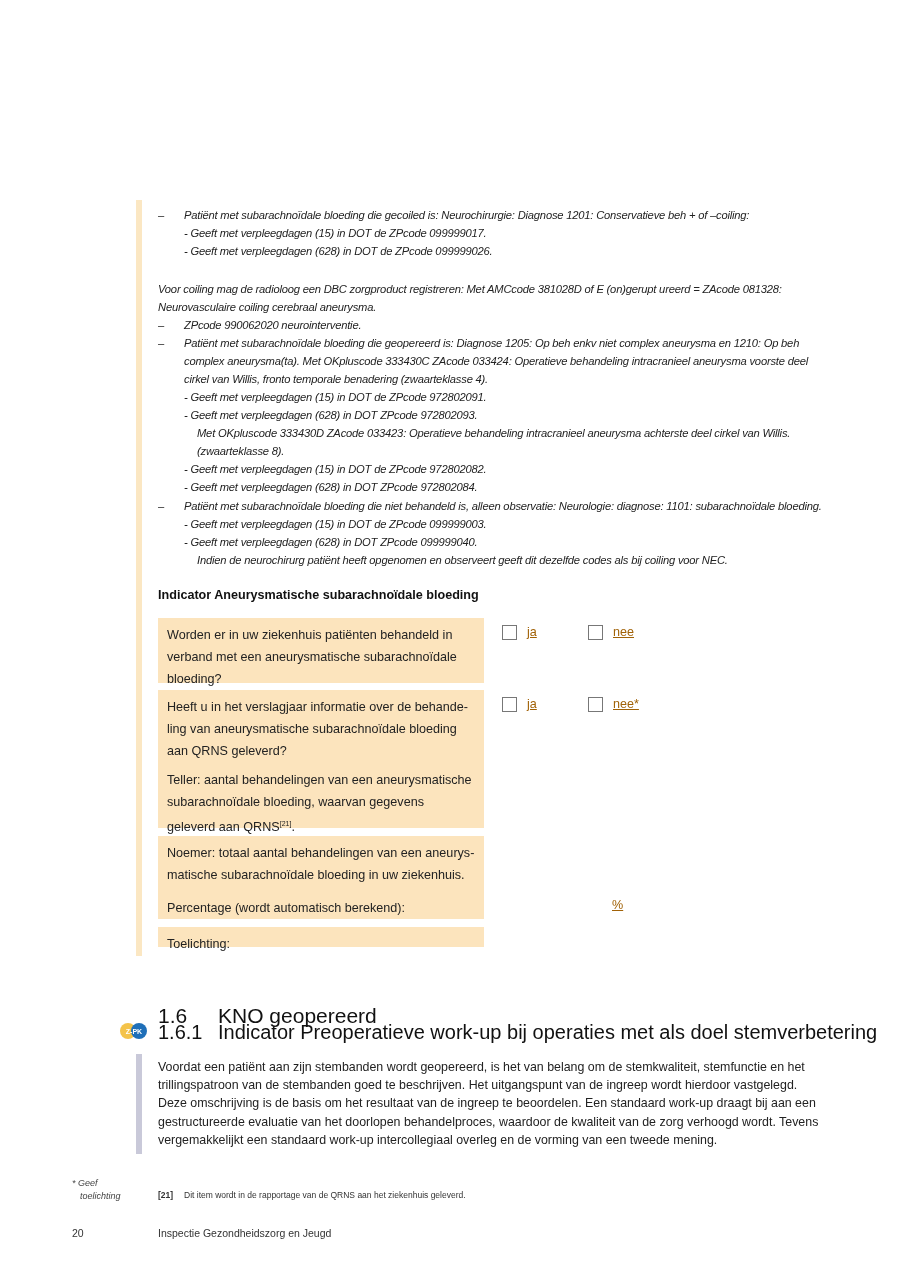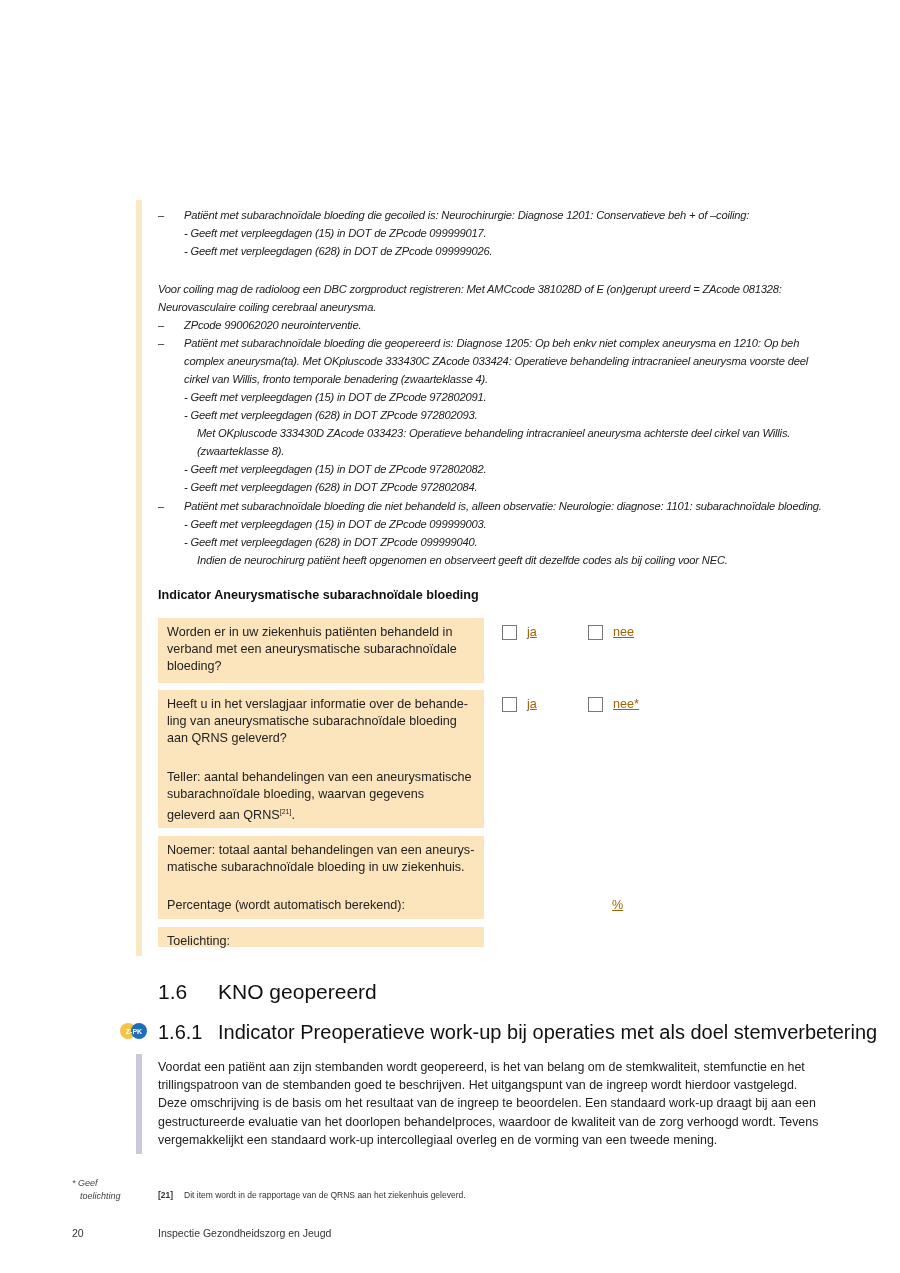--- a/index.html
+++ b/index.html
@@ -3,25 +3,25 @@
 <meta charset="utf-8">
 <style>
   html, body { margin: 0; padding: 0; background: #ffffff; }
   body { width: 900px; height: 1273px; position: relative; overflow: hidden;
          font-family: "Liberation Sans", sans-serif; color: #1a1a1a; }
   .abs { position: absolute; }
   .ybar { position: absolute; left: 136px; top: 200px; width: 6px; height: 756px; background: #fbe7c3; }
   .gbar { position: absolute; left: 136px; top: 1054px; width: 6px; height: 100px; background: #c9c9d9; }
   .it { font-style: italic; font-size: 11.2px; line-height: 18px; color: #222; letter-spacing: -0.2px; white-space: nowrap; }
   .dash { position: absolute; left: 158px; }
-  .q { position: absolute; left: 158px; width: 326px; background: #fce4bd; font-size: 12.6px; line-height: 17px;
+  .q { position: absolute; left: 158px; width: 326px; background: #fce4bd; font-size: 12.6px; line-height: 22px;
        color: #222; padding: 6px 9px; box-sizing: border-box; }
   .cb { position: absolute; width: 15px; height: 15px; border: 1px solid #777; box-sizing: border-box; background: #fff; }
   .cbl { position: absolute; font-size: 12.6px; color: #a16207; text-decoration: underline; }
-  .h2 { font-size: 21px; color: #111; }
+  .h2 { font-size: 21px; color: #111; margin-top: 24px; }
   .h3 { font-size: 20px; color: #111; }
   .para { position: absolute; left: 158px; top: 1058px; width: 670px; font-size: 12.4px; line-height: 18.2px; color: #222; }
   sup { font-size: 7px; }
 </style>
 </head>
 <body>
 
 <div class="ybar"></div>
 
 <div>

